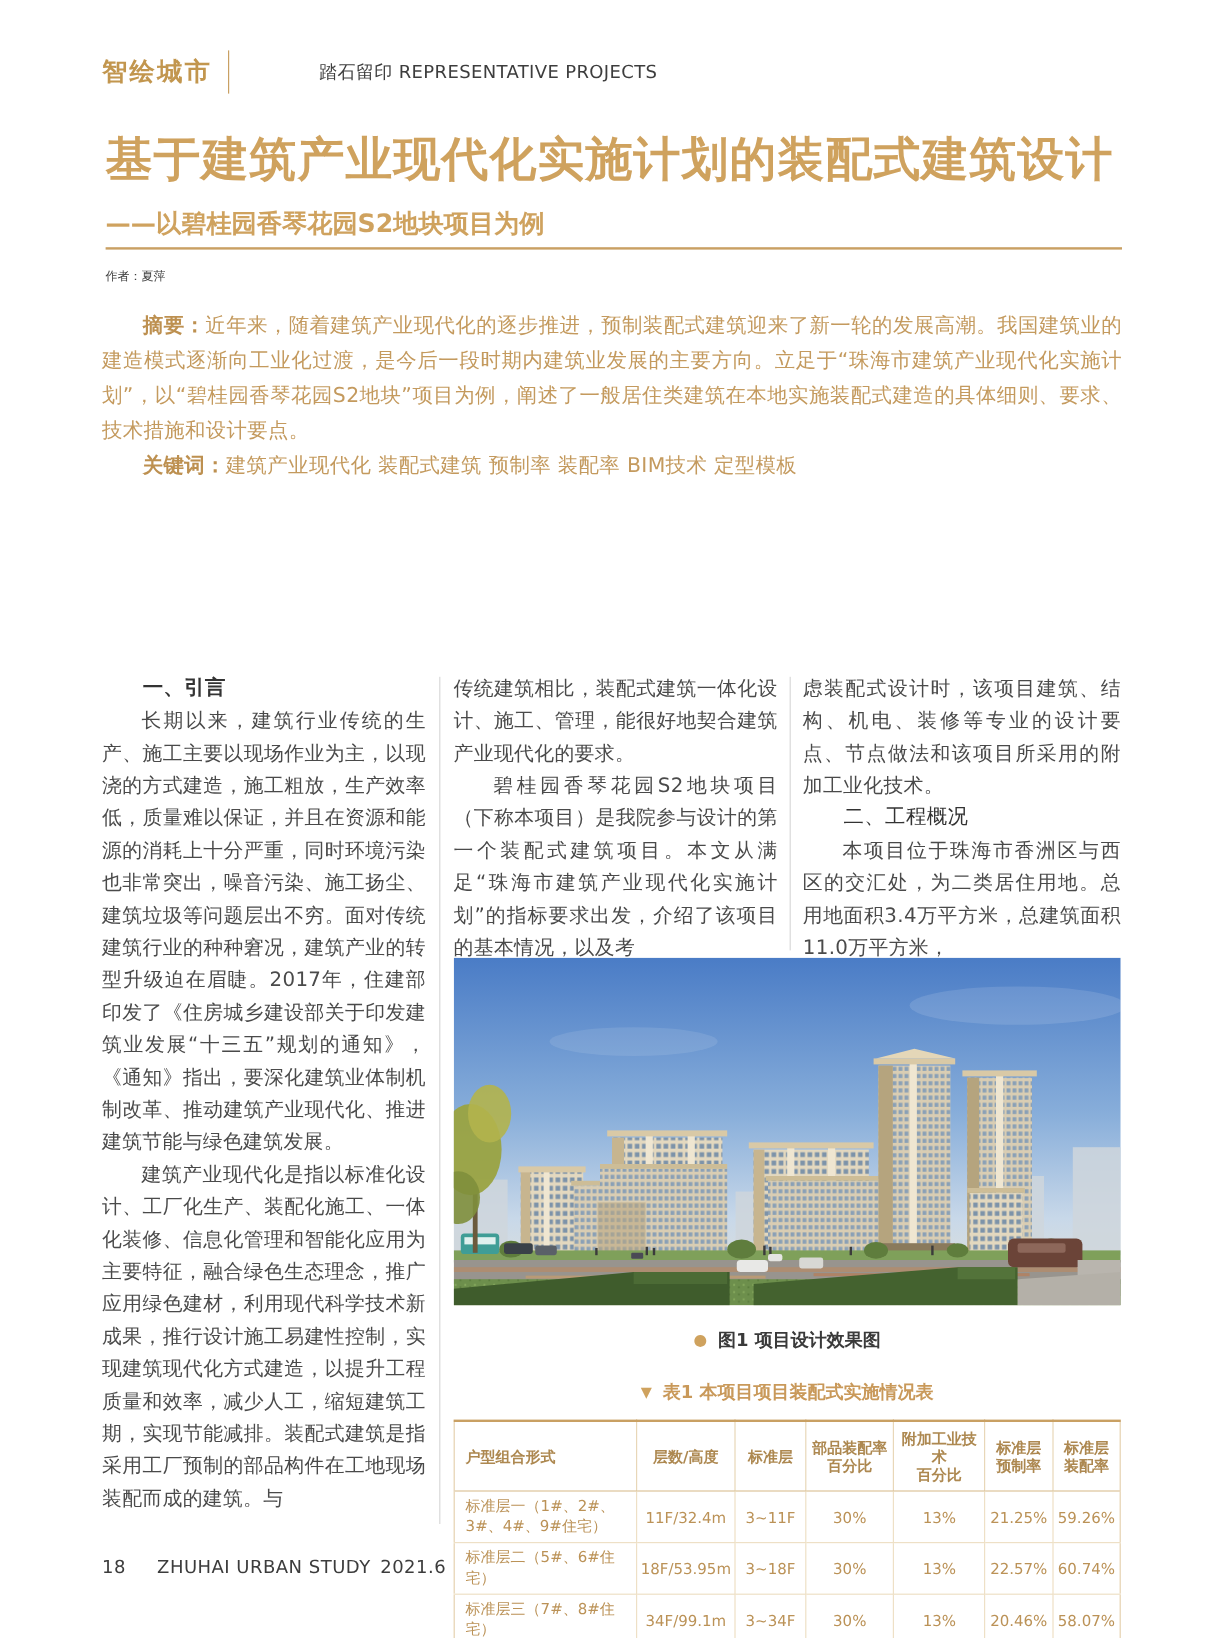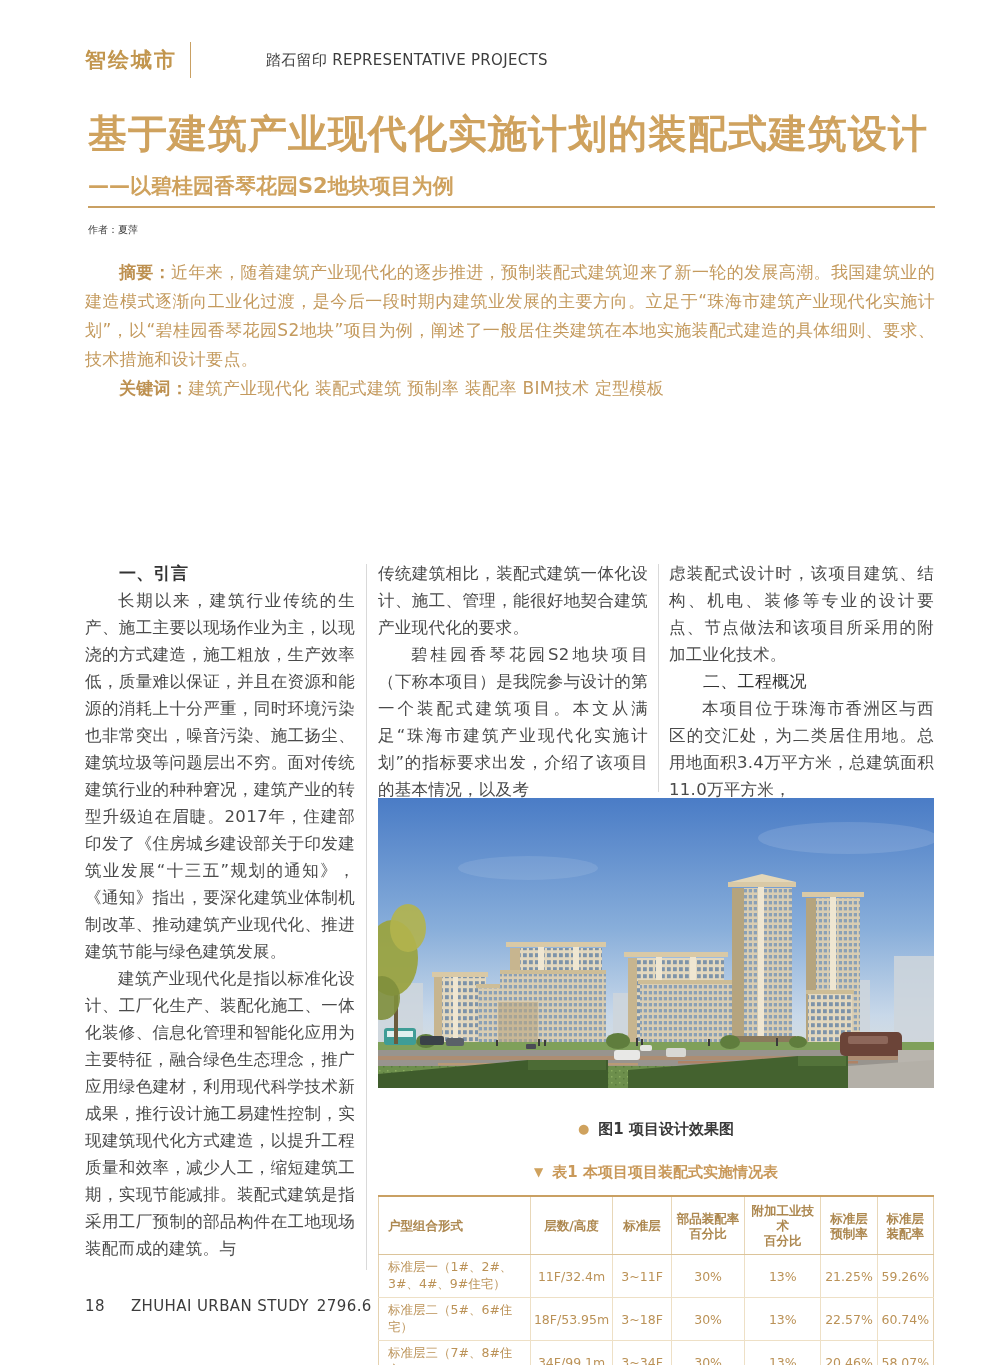--- a/index.html
+++ b/index.html
@@ -37,21 +37,21 @@
   .vdiv-sub{width:1px;background:#d9d9d9;margin:4px 10px 0 10px;height:228px;}
   .col3{width:265px;}
   .bodytext p{margin:0;}
   .p-indent{text-indent:2em;}
   .col-heading{font-size:17px;font-weight:bold;color:#333;text-indent:2em;margin:0 0 9px 0;}
   .col-heading2{font-size:17px;font-weight:normal;color:#333;text-indent:2em;margin:36px 0 9px 0;}
 
   
   .figure{margin-top:0px;width:556px;height:290px;overflow:hidden;}
   .figure svg{display:block;}
-  .fig-caption{margin-top:32px;text-align:center;font-size:15px;color:#3a3a3a;font-weight:bold;}
+  .fig-caption{margin-top:20px;text-align:center;font-size:15px;color:#3a3a3a;font-weight:bold;}
   .fig-bullet{color:#cfa25e;font-size:13px;margin-right:9px;vertical-align:1px;}
 
   
   .table-caption{margin-top:24px;text-align:center;font-size:15px;color:#c9995a;font-weight:bold;}
   .tbl-marker{color:#cfa25e;font-size:12px;margin-right:9px;vertical-align:1px;}
   table.dtable{margin-top:13px;width:556px;border-collapse:collapse;
                border-top:2px solid #c9a063;border-left:1px solid #e5d2b0;
                border-right:1px solid #e5d2b0;border-bottom:1px solid #decaa4;}
   .dtable th{font-size:12.5px;color:#ad8850;font-weight:bold;padding:6px 3px;
              border-bottom:1px solid #dcc49a;border-right:1px solid #e8d7b8;
@@ -304,16 +304,16 @@
             <td>13%</td>
             <td>20.46%</td>
             <td>58.07%</td>
           </tr>
         </tbody>
       </table>
     </div>
   </div>
 
   <div class="footer">
-    <span class="pgnum">18</span><span>ZHUHAI URBAN STUDY</span><span class="issue">2796.6</span>
+    <span class="pgnum">18</span><span>ZHUHAI URBAN STUDY</span><span class="issue">2021.6</span>
   </div>
 
 </div>
 
 </body></html>

